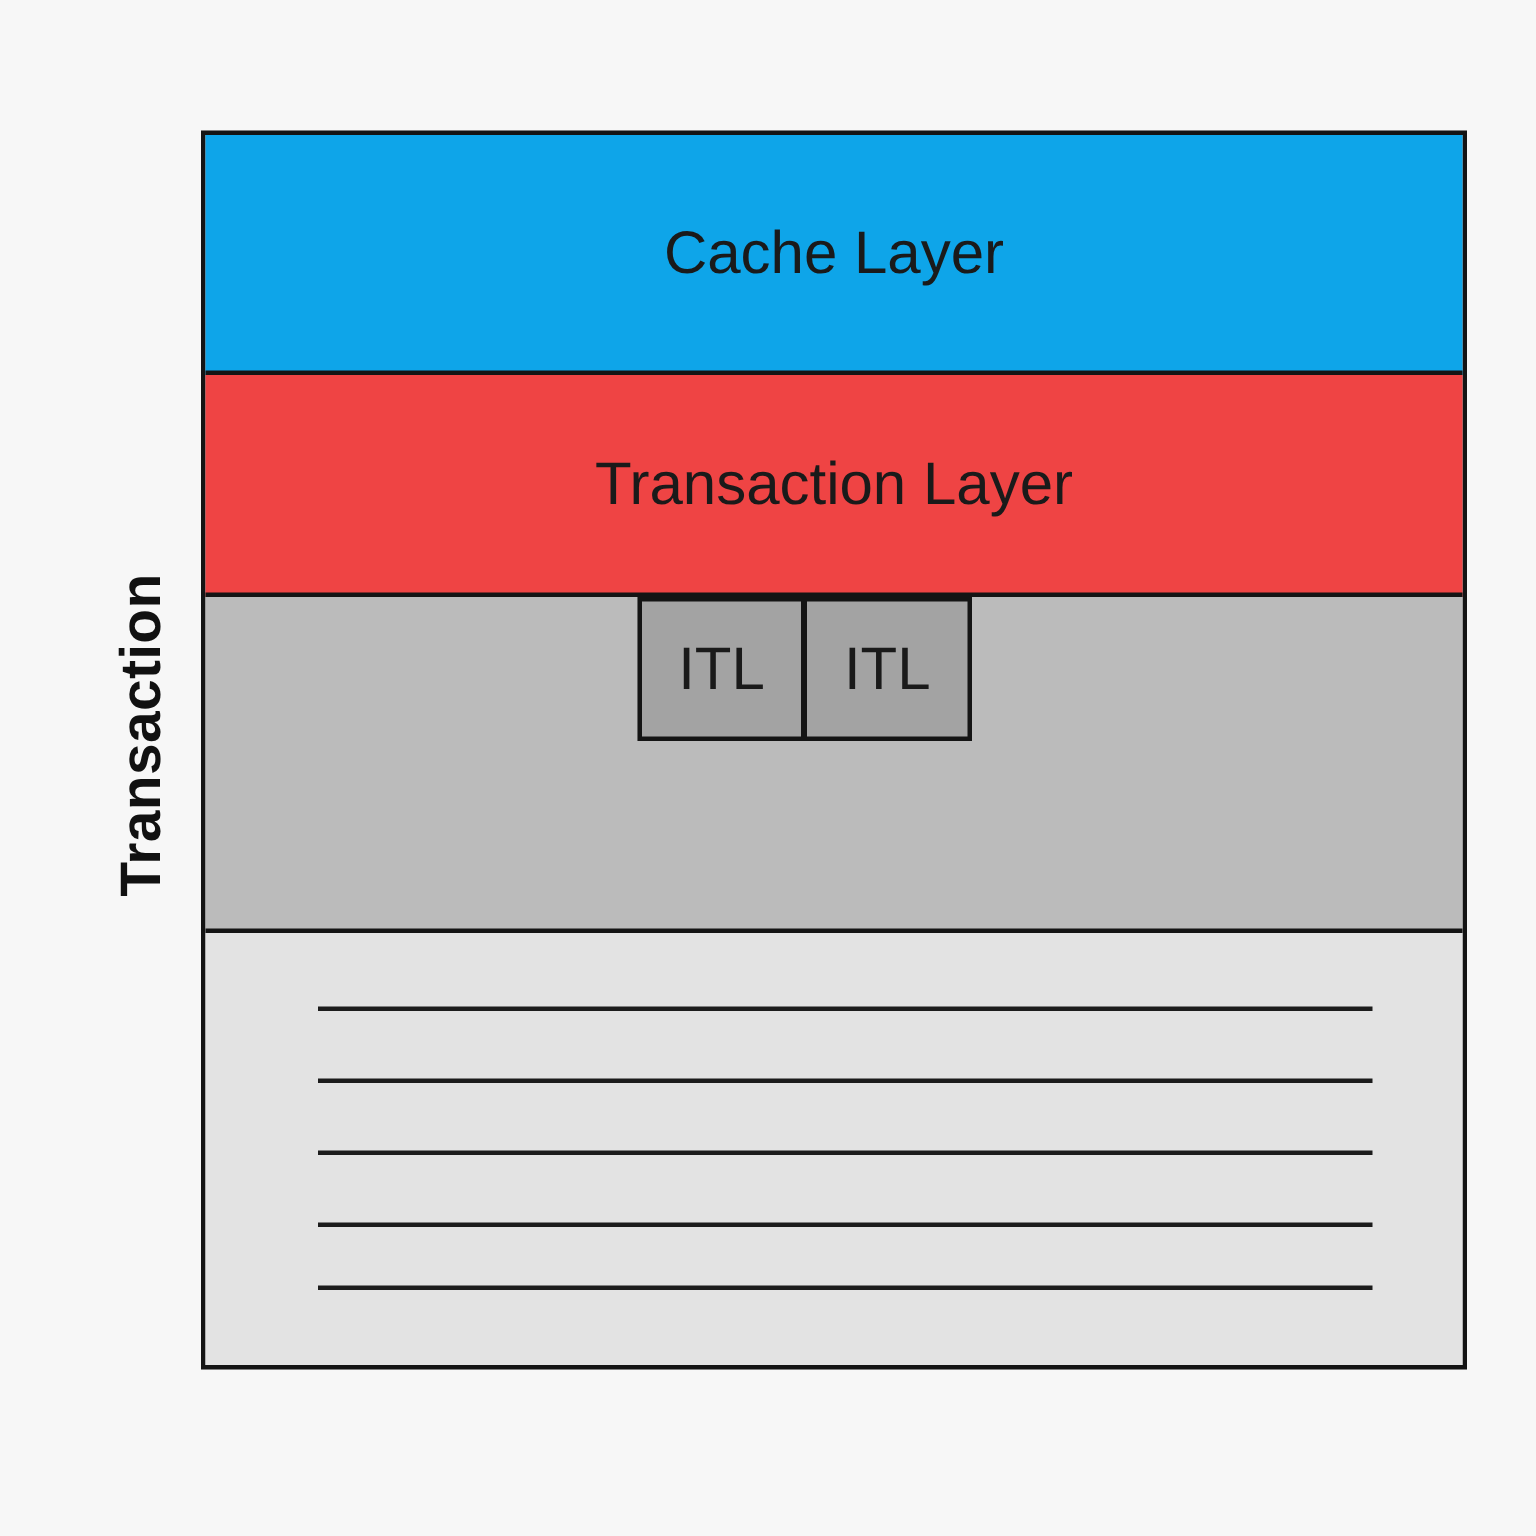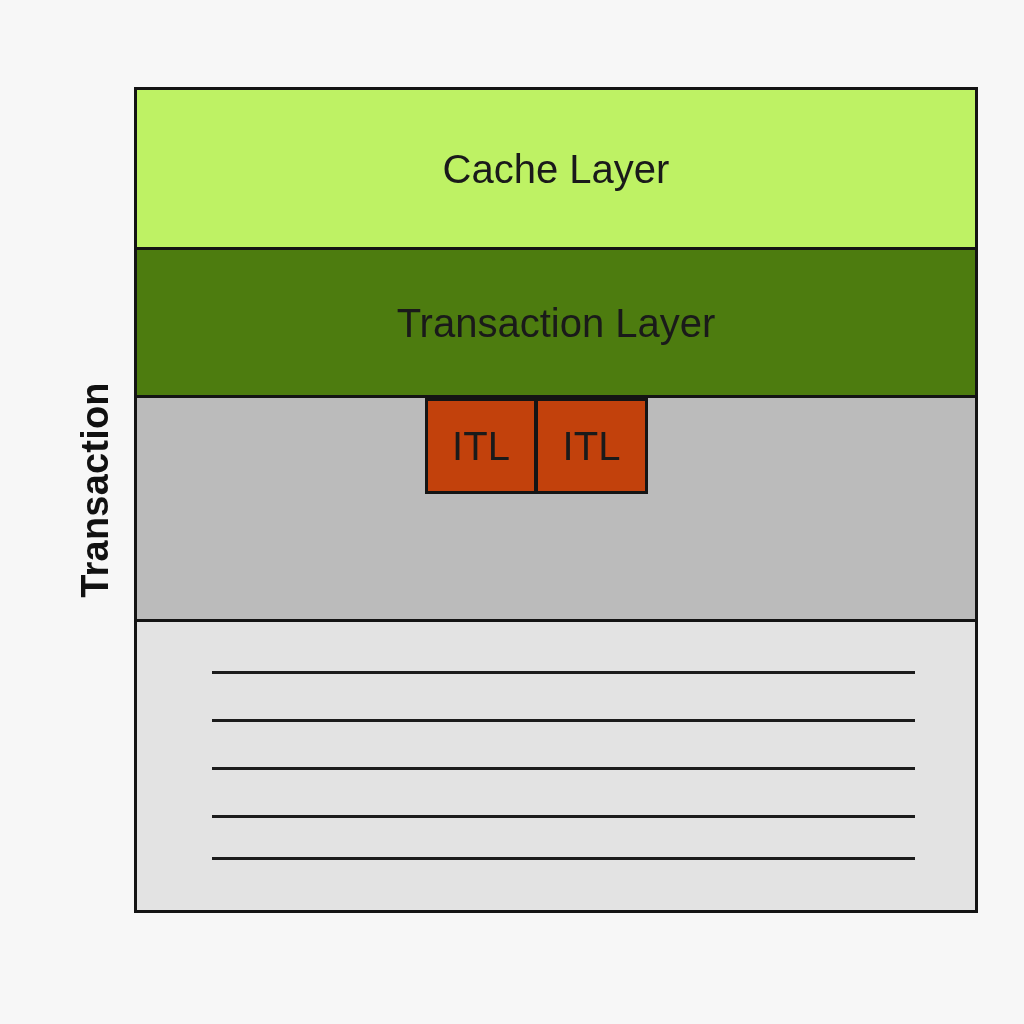--- a/index.html
+++ b/index.html
@@ -102,21 +102,21 @@
     position: absolute;
     left: 288px;   
     top: 0px;
     display: flex;
     z-index: 3;
   }
   .itl-box {
     width: 112px;
     height: 96px;
     box-sizing: border-box;
-    background: #c2410c;
+    background: #a3a3a3;
     border: 3px solid #141414;
     display: flex;
     align-items: center;
     justify-content: center;
     font-size: 40px;
     color: #1a1a1a;
     line-height: 1;
   }
   .itl-box + .itl-box {
     border-left-width: 2px;
@@ -141,25 +141,25 @@
 </style>
 </head>
 <body style="background: rgb(247, 247, 247);">
 
 <div id="stage" style="background: rgb(247, 247, 247);">
 
   <div class="axis-label">Transaction</div>
 
   <div class="block-frame">
 
-    <div class="band band-cache" style="background: #bef264;">
+    <div class="band band-cache" style="background: #0ea5e9;">
       <span class="band-label">Cache Layer</span>
     </div>
 
-    <div class="band band-transaction" style="background: #4d7c0f;">
+    <div class="band band-transaction" style="background: #ef4444;">
       <span class="band-label">Transaction Layer</span>
     </div>
 
     <div class="band band-blockfree" style="background: rgb(187, 187, 187);">
       <div class="itl-row">
         <div class="itl-box">
           <span>ITL</span>
         </div>
         <div class="itl-box">
           <span>ITL</span>

